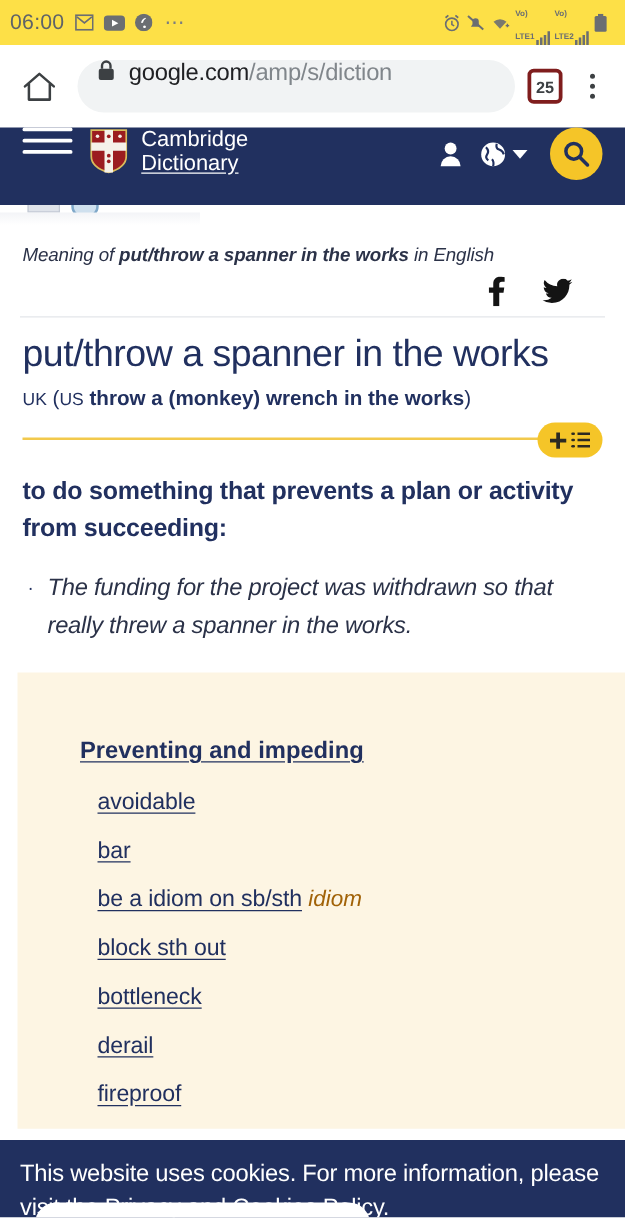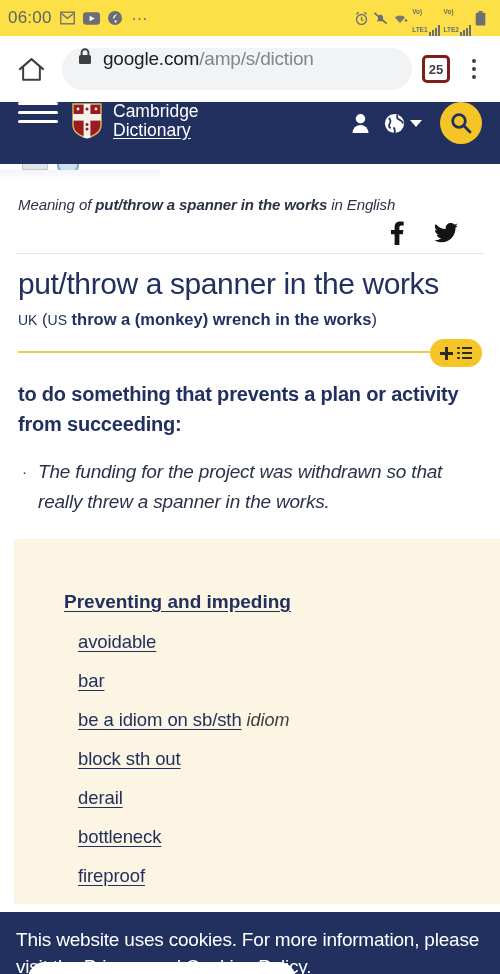--- a/index.html
+++ b/index.html
@@ -126,21 +126,21 @@
   .thes-sub{
     font-size:19px;font-weight:700;color:#21305f;text-decoration:underline;
     text-underline-offset:3px;padding:30px 0 0 50px;display:inline-block;
   }
   .thes-list{list-style:none;padding:18px 0 0 64px;}
   .thes-list li{padding-bottom:17px;}
   .thes-list a{
     font-size:18.5px;color:#21305f;text-decoration:underline;
     text-underline-offset:3px;letter-spacing:-.1px;
   }
-  .thes-list .pos{font-style:italic;text-decoration:none;margin-left:5px;color:#404040;font-size:18px;text-align:right;}
+  .thes-list .pos{font-style:italic;text-decoration:none;margin-left:5px;color:#a16207;font-size:18px;text-align:right;}
 
   
   .cookie{
     position:absolute;left:0;bottom:0;width:500px;background:#21305f;
     padding:14px 16px 0 16px;height:62px;overflow:hidden;
   }
   .cookie p{color:#fff;font-size:19px;line-height:27px;letter-spacing:-.2px;}
   .cookie a{color:#fff;text-decoration:underline;text-underline-offset:3px;}
   .cookie-btn{
     position:absolute;left:28px;bottom:-22px;width:268px;height:34px;
@@ -349,22 +349,22 @@
     </div>
   </div>
 
   <div class="thes">
     <a class="thes-sub">Preventing and impeding</a>
     <ul class="thes-list">
       <li><a>avoidable</a></li>
       <li><a>bar</a></li>
       <li><a>be a idiom on sb/sth</a><span class="pos">idiom</span></li>
       <li><a>block sth out</a></li>
+      <li><a>bottleneck</a></li>
       <li><a>derail</a></li>
-      <li><a>bottleneck</a></li>
       <li><a>fireproof</a></li>
     </ul>
   </div>
 
   <div class="cookie">
     <p><span>This website uses cookies. For more information, please visit the </span><a>Privacy and Cookies Policy</a><span>.</span></p>
     <div class="cookie-btn"></div>
   </div>
 
 </div>

